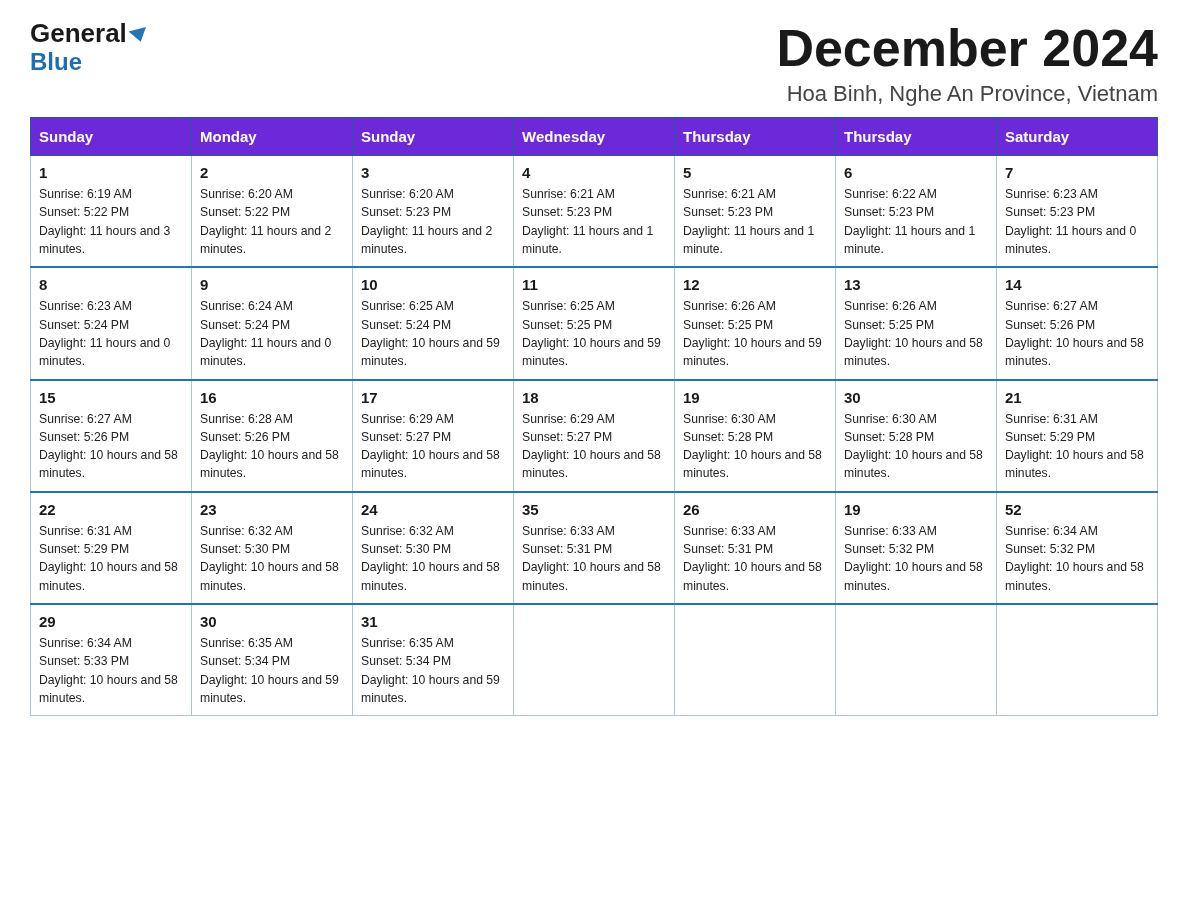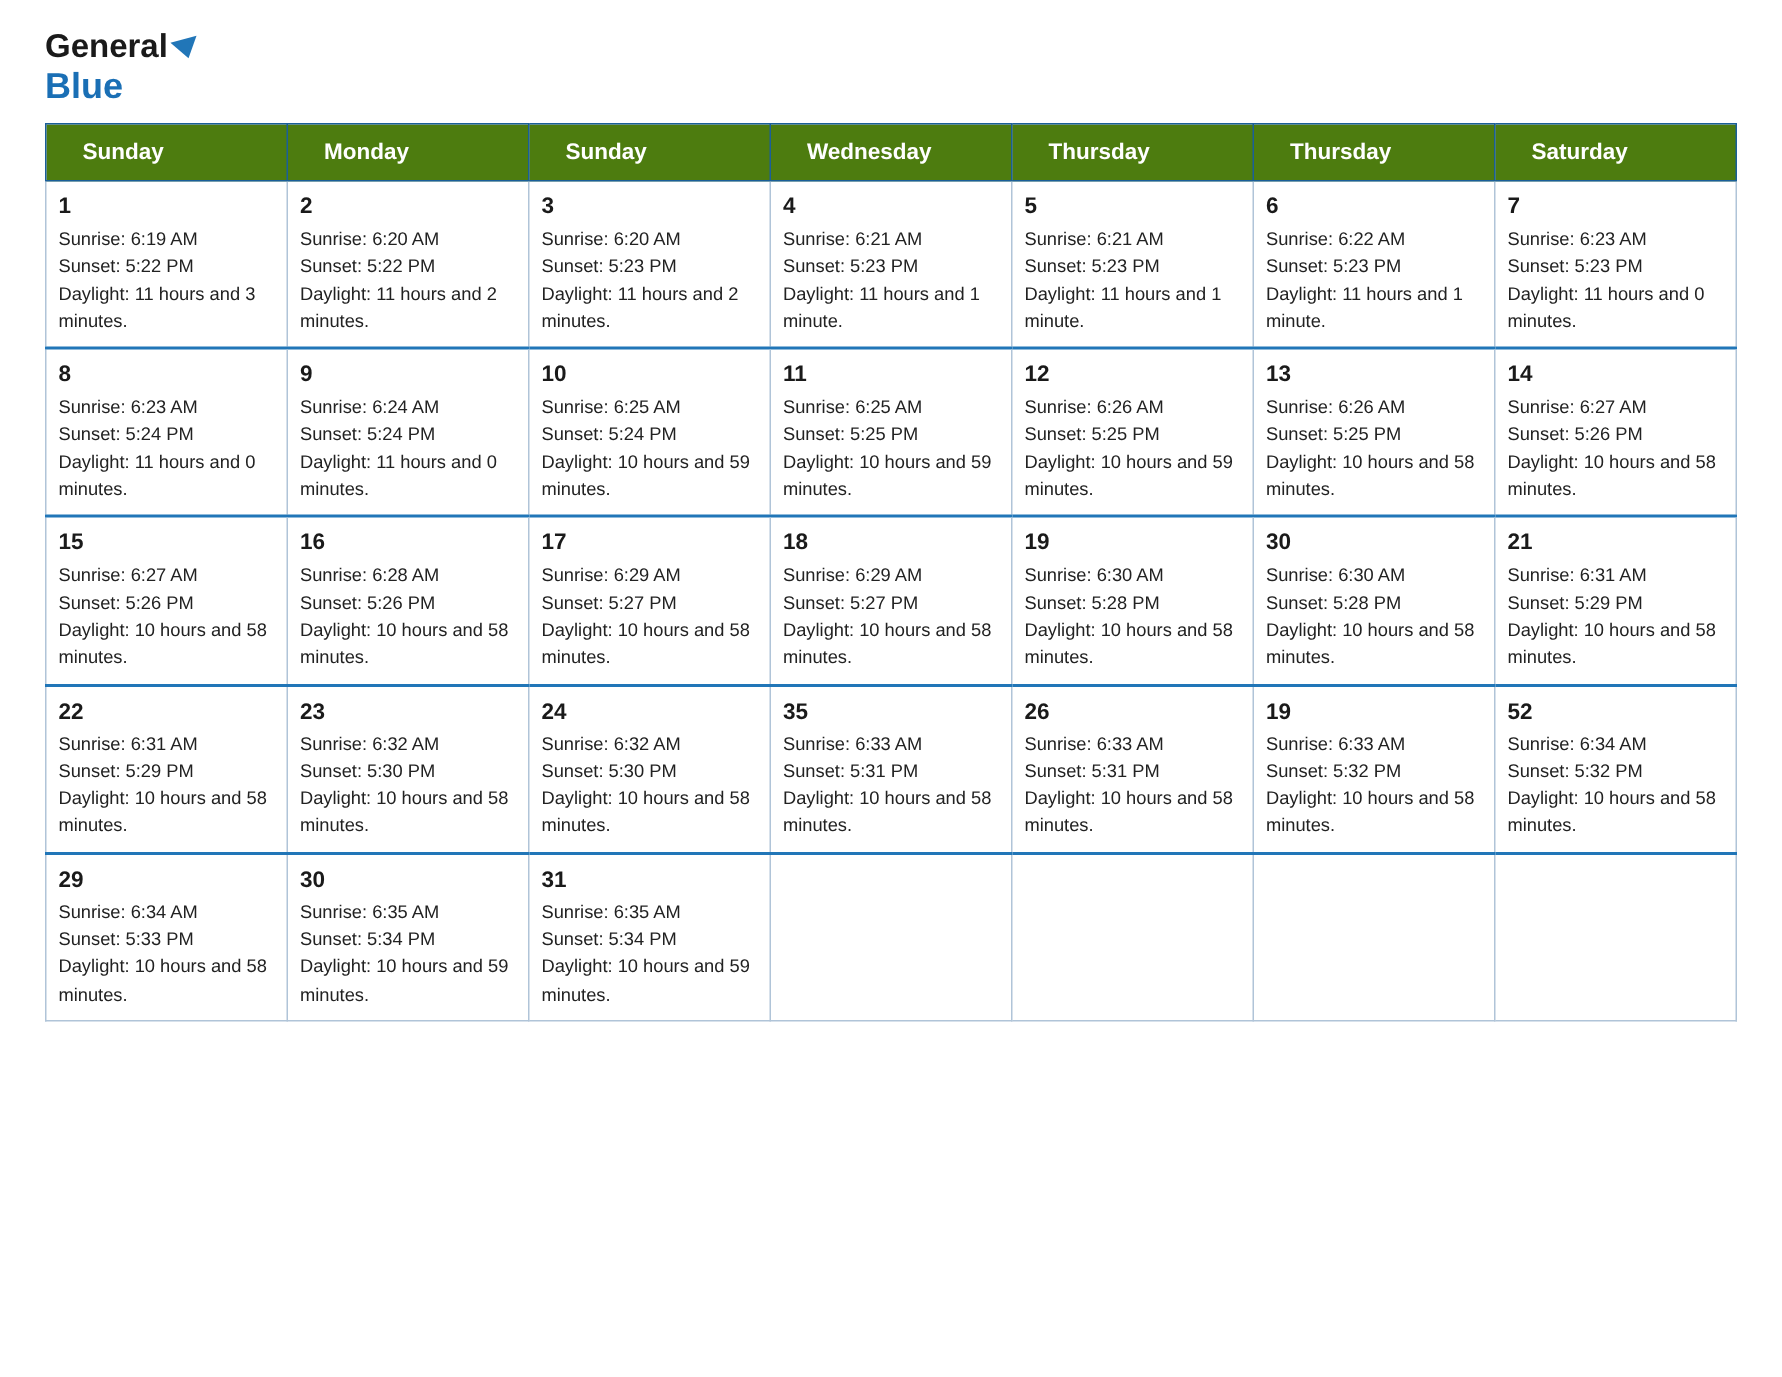--- a/index.html
+++ b/index.html
@@ -15,21 +15,21 @@
       justify-content: space-between;
       align-items: flex-start;
       margin-bottom: 10px;
     }
     .logo-area {
       display: flex;
       flex-direction: column;
       align-items: flex-start;
     }
     .logo-text {
-      font-size: 22px;
+      font-size: 26px;
       font-weight: bold;
       color: #1a1a1a;
       line-height: 1;
     }
     .logo-sub {
       font-size: 24px;
       color: #1a6fb5;
       font-weight: bold;
       margin-top: 2px;
     }
@@ -46,25 +46,25 @@
       font-size: 22px;
       color: #444;
       margin-top: 4px;
     }
     .calendar-table {
       width: 100%;
       border-collapse: collapse;
       margin-top: 10px;
     }
     .calendar-table th {
-      background-color: #4d7c0f;
+      background-color: #6d28d9;
       color: #ffffff;
       font-size: 15px;
       font-weight: bold;
-      padding: 10px 24px;
+      padding: 10px 8px;
       text-align: left;
       border: 1px solid #1a5f99;
     }
     .calendar-table td {
       vertical-align: top;
       border: 1px solid #b0c4d8;
       padding: 8px 8px;
       font-size: 12.5px;
       color: #222;
       width: 14.28%;
@@ -95,20 +95,24 @@
   </style>
 </head>
 <body>
 
 <div class="header-area">
   <div class="logo-area">
     <div class="logo-text">
       General<span style="display:inline-block;width:0;height:0;border-left:9px solid transparent;border-right:9px solid transparent;border-top:13px solid #2176b8;margin-left:3px;transform:rotate(-15deg);vertical-align:middle;"></span>
     </div>
     <div class="logo-sub">Blue</div>
+  </div>
+  <div class="title-area">
+    <div class="calendar-title">December 2024</div>
+    <div class="calendar-subtitle">Hoa Binh, Nghe An Province, Vietnam</div>
   </div>
 </div>
 
 <table class="calendar-table">
   <thead>
     <tr>
       <th>Sunday</th>
       <th>Monday</th>
       <th>Sunday</th>
       <th>Wednesday</th>

